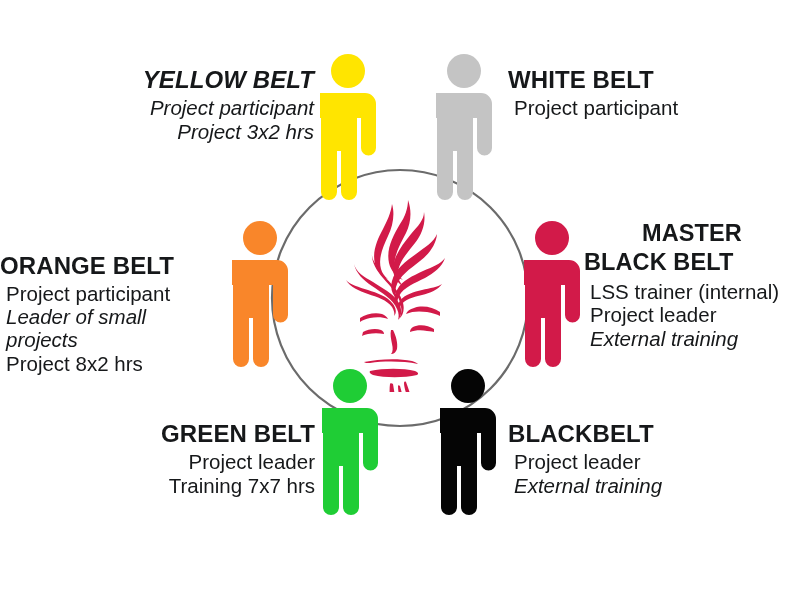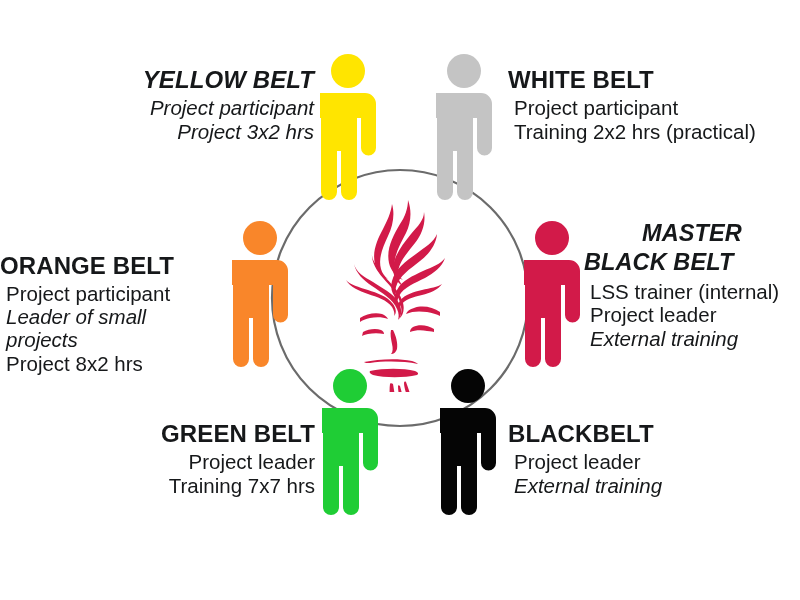--- a/index.html
+++ b/index.html
@@ -64,21 +64,21 @@
 
   
   #blk-yellow { left: 0px;   top: 66px;  width: 314px; font-style: italic; }
   #blk-white  { left: 508px; top: 66px;  width: 292px; }
   #blk-orange { left: 0px;   top: 252px; width: 223px; }
   #blk-master { left: 584px; top: 220px; width: 216px; }
   #blk-green  { left: 15px;   top: 420px; width: 300px; }
   #blk-black  { left: 508px; top: 420px; width: 292px; }
 
   #blk-orange .line.wrap { line-height: 1.12; }
-  #blk-master .title { font-size: 23.5px; font-style: italic; }
+  #blk-master .title { font-size: 23.5px; }
   #blk-master .title.row1 { text-align: center; }
   #blk-master .title.row2 { text-align: left; margin-bottom: 3px; }
 </style>
 </head>
 <body>
 
 <div id="stage">
 
   <svg id="ring-svg" viewBox="0 0 800 600" xmlns="http://www.w3.org/2000/svg">
     <circle cx="400" cy="298" r="128" fill="none" stroke="#6b6b6b" stroke-width="2.2"></circle>
@@ -173,21 +173,20 @@
 
   <div class="block align-right" id="blk-yellow">
     <div class="title">YELLOW BELT</div>
     <div class="line">Project participant</div>
     <div class="line">Project 3x2 hrs</div>
   </div>
 
   <div class="block align-left" id="blk-white">
     <div class="title">WHITE BELT</div>
     <div class="line">Project participant</div>
-    <div class="line">Training 2x2 hrs (practical)</div>
   </div>
 
   <div class="block align-left" id="blk-orange">
     <div class="title">ORANGE BELT</div>
     <div class="line">Project participant</div>
     <div class="line italic wrap">Leader of small projects</div>
     <div class="line">Project 8x2 hrs</div>
   </div>
 
   <div class="block align-left" id="blk-master">

